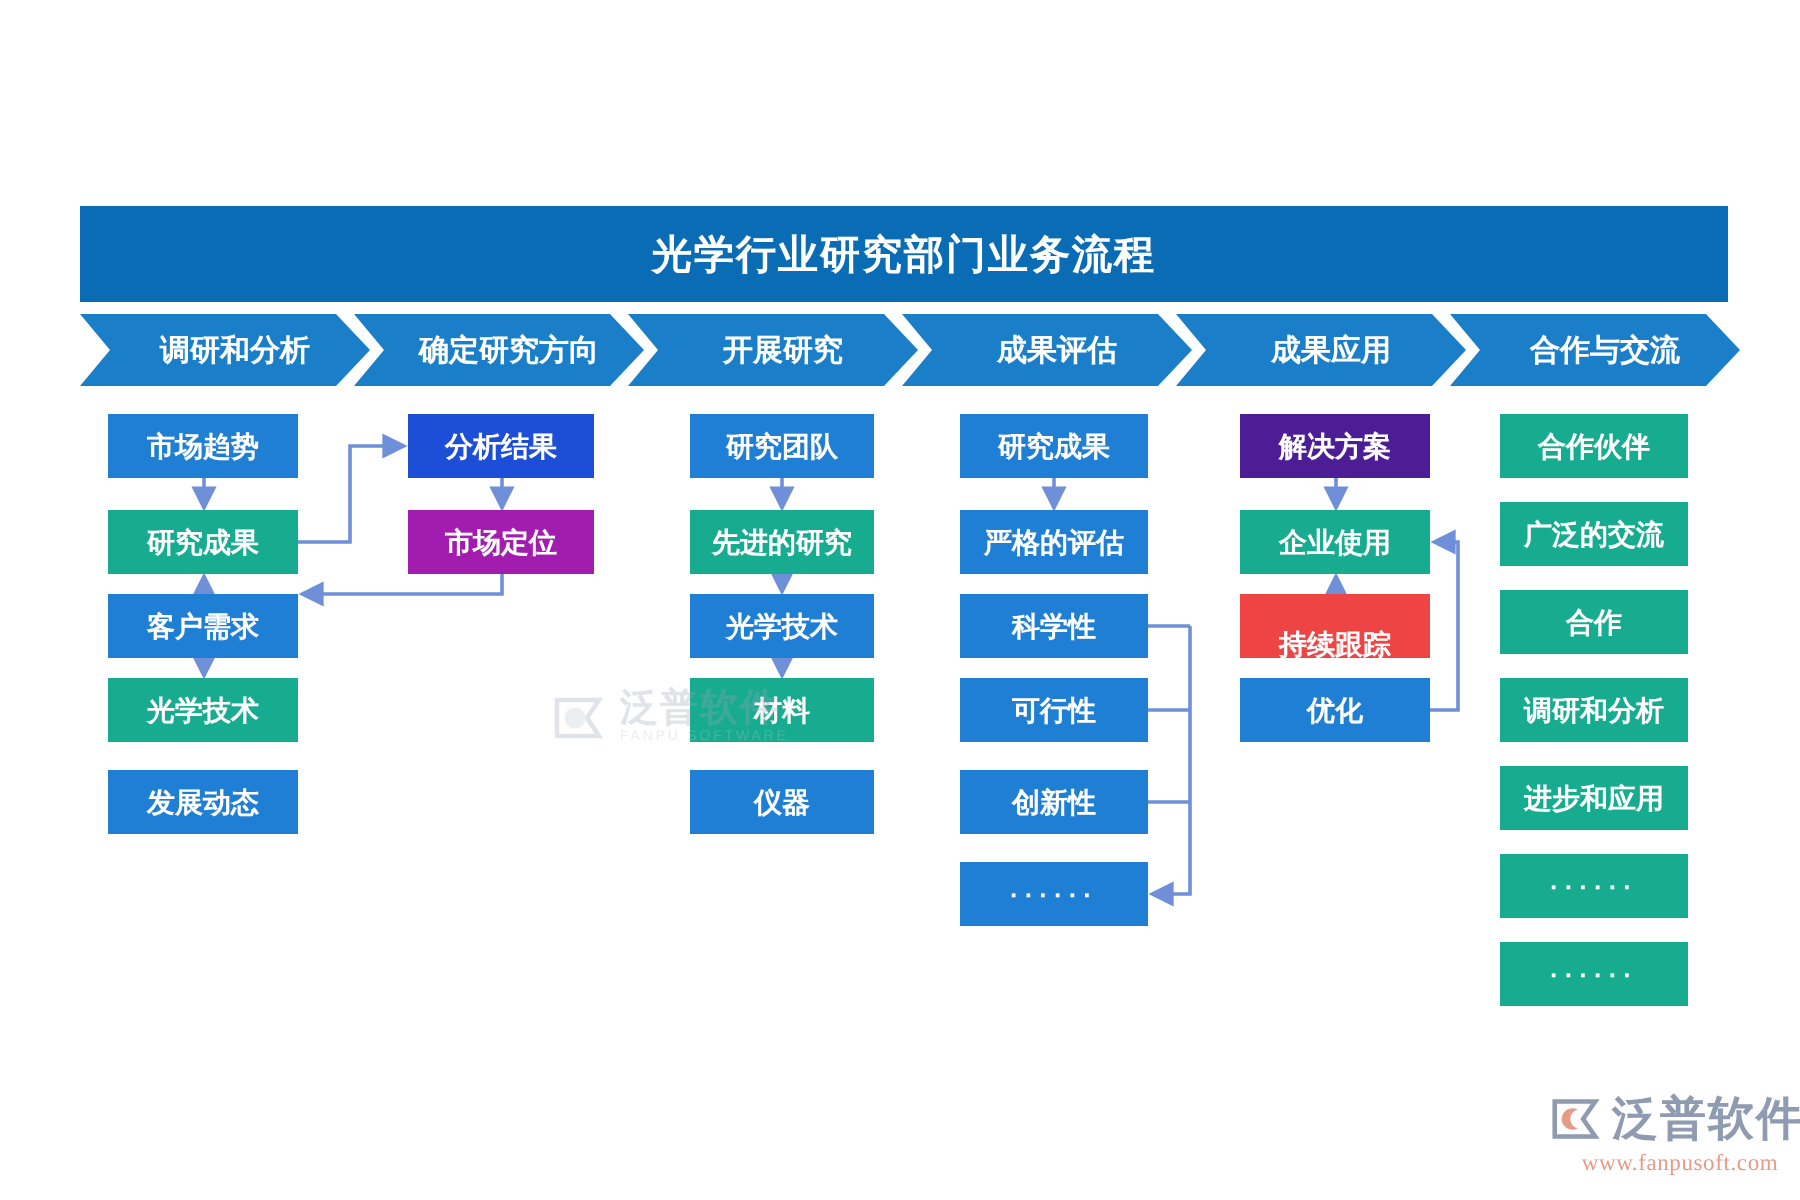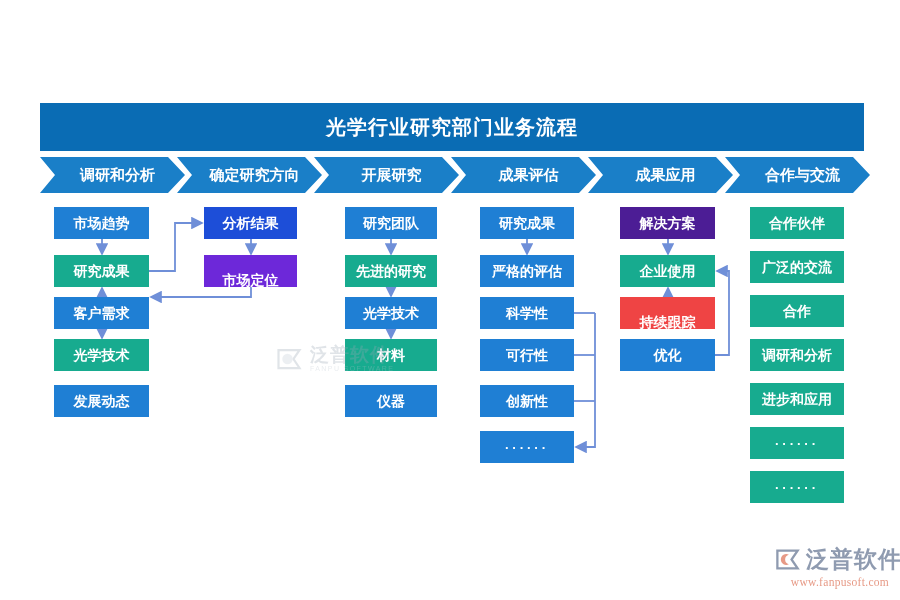--- a/index.html
+++ b/index.html
@@ -136,21 +136,21 @@
       </div>
       <div class="box" style="left: 42px; top: 339px; width: 95px; height: 32px; background: rgb(23, 171, 143);">
         <span>光学技术</span>
       </div>
       <div class="box" style="left: 42px; top: 385px; width: 95px; height: 32px; background: rgb(31, 127, 212);">
         <span>发展动态</span>
       </div>
       <div class="box" style="left: 192px; top: 207px; width: 93px; height: 32px; background: #1d4ed8;">
         <span>分析结果</span>
       </div>
-      <div class="box" style="left: 192px; top: 255px; width: 93px; height: 32px; background: #6d28d9; align-items: flex-end;">
+      <div class="box" style="left: 192px; top: 255px; width: 93px; height: 32px; background: #a21caf;">
         <span>市场定位</span>
       </div>
       <div class="box" style="left: 333px; top: 207px; width: 92px; height: 32px; background: rgb(31, 127, 212);">
         <span>研究团队</span>
       </div>
       <div class="box" style="left: 333px; top: 255px; width: 92px; height: 32px; background: rgb(23, 171, 143);">
         <span>先进的研究</span>
       </div>
       <div class="box" style="left: 333px; top: 297px; width: 92px; height: 32px; background: rgb(31, 127, 212);">
         <span>光学技术</span>

